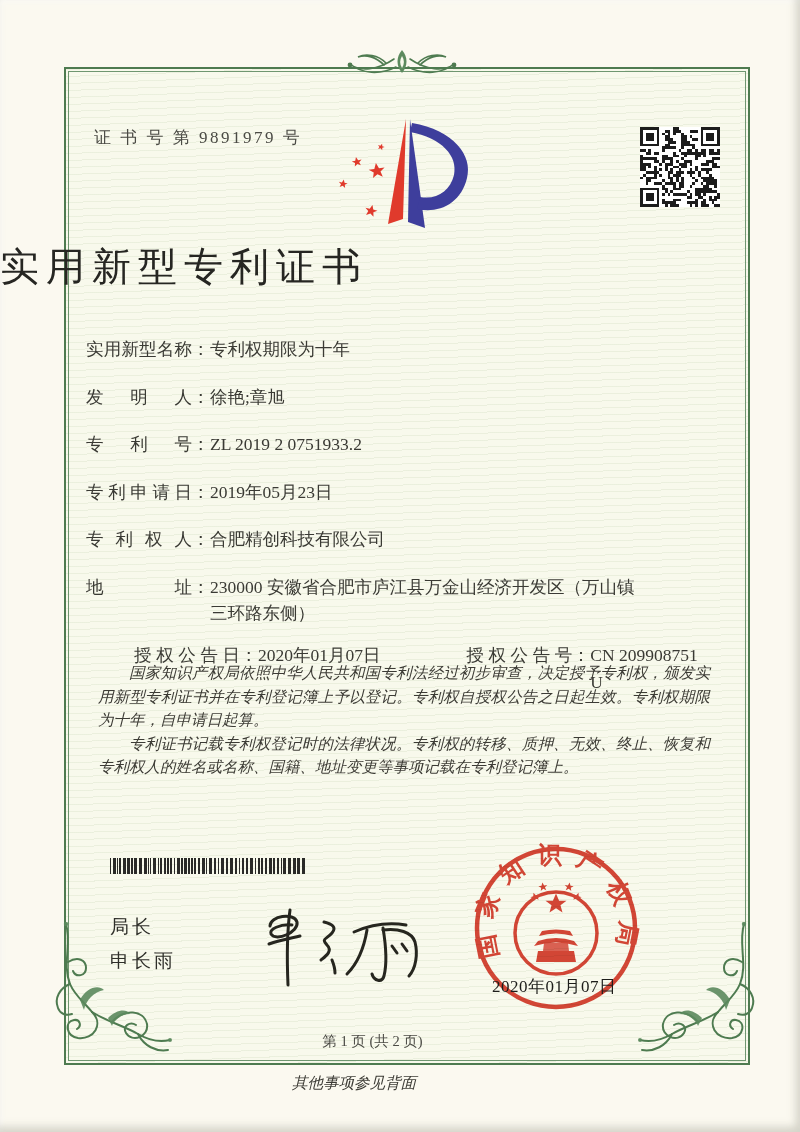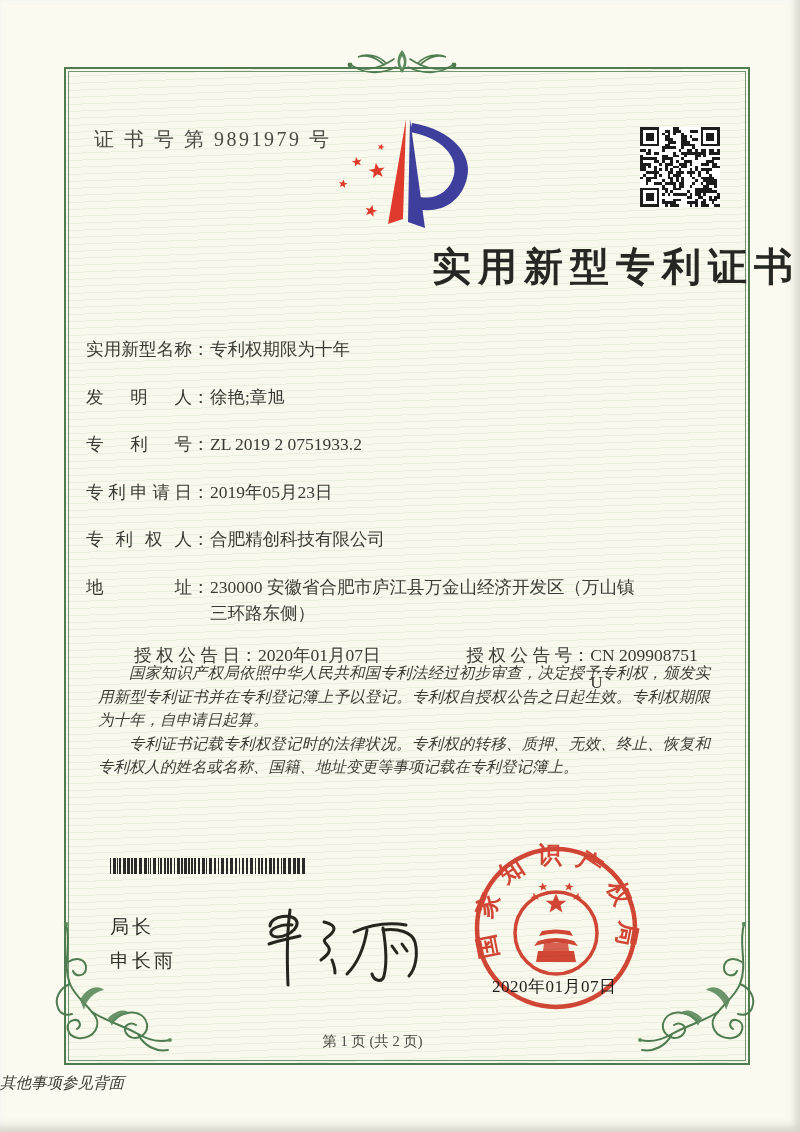--- a/index.html
+++ b/index.html
@@ -20,25 +20,25 @@
     border:2.5px solid #4e7b50;
     background:
       repeating-linear-gradient(178deg, rgba(146,174,122,.13) 0 1px, rgba(255,255,255,0) 1px 7px),
       #f8f9ec;
   }
   .frame::after{
     content:"";position:absolute;inset:2px;border:1px solid #6f9670;pointer-events:none;
   }
   .abs{position:absolute;}
   .cert-no{
-    left:94px;top:126px;font-size:20px;letter-spacing:2.5px;color:#4a4a44;
+    left:94px;top:126px;font-size:17px;letter-spacing:2.5px;color:#4a4a44;
   }
   .title{
-    left:0;right:0;top:240px;text-align:right;
-    font-size:39px;font-weight:bold;letter-spacing:7px;color:#262622;
+    left:0;right:0;top:240px;text-align:left;
+    font-size:39px;font-weight:normal;letter-spacing:7px;color:#262622;
   }
   .fields{
     left:86px;top:336px;width:626px;font-size:17.5px;color:#3a3a34;
   }
   .f-row{line-height:27px;margin-bottom:20.5px;display:flex;align-items:flex-start;}
   .f-label{display:inline-block;width:106px;text-align:justify;text-align-last:justify;flex:0 0 106px;}
   .f-colon{flex:0 0 18px;}
   .f-value{flex:1;}
   .f-row.addr{line-height:26px;margin-bottom:16px;}
   .f-row.addr .f-value{max-width:436px;}
@@ -48,21 +48,21 @@
   .paras{
     left:98px;top:661px;width:612px;
     font-size:15.5px;line-height:23.5px;text-align:justify;
     font-style:italic;color:#3c3b35;
   }
   .paras p{margin:0;text-indent:2em;}
   .officer-title{left:110px;top:914px;font-size:19px;letter-spacing:3px;color:#2e2e29;font-family:"Liberation Sans","DejaVu Sans",sans-serif;}
   .officer-name{left:110px;top:948px;font-size:19px;letter-spacing:3px;color:#2e2e29;font-family:"Liberation Sans","DejaVu Sans",sans-serif;}
   .seal-date{left:492px;top:975px;font-size:17px;letter-spacing:.5px;color:#1d1d1a;z-index:6;}
   .page-num{left:0;right:55px;top:1032px;text-align:center;font-size:14.5px;color:#4a4a44;}
-  .back-note{left:0;right:92px;top:1073px;text-align:left;font-size:15.5px;font-style:italic;color:#3c3b35;}
+  .back-note{left:0;right:92px;top:1073px;text-align:center;font-size:15.5px;font-style:italic;color:#3c3b35;}
   svg{display:block;}
   .seal-svg{z-index:5;mix-blend-mode:multiply;}
 </style>
 </head>
 <body>
 
 <div class="page">
 
   <div class="frame"></div>
 

